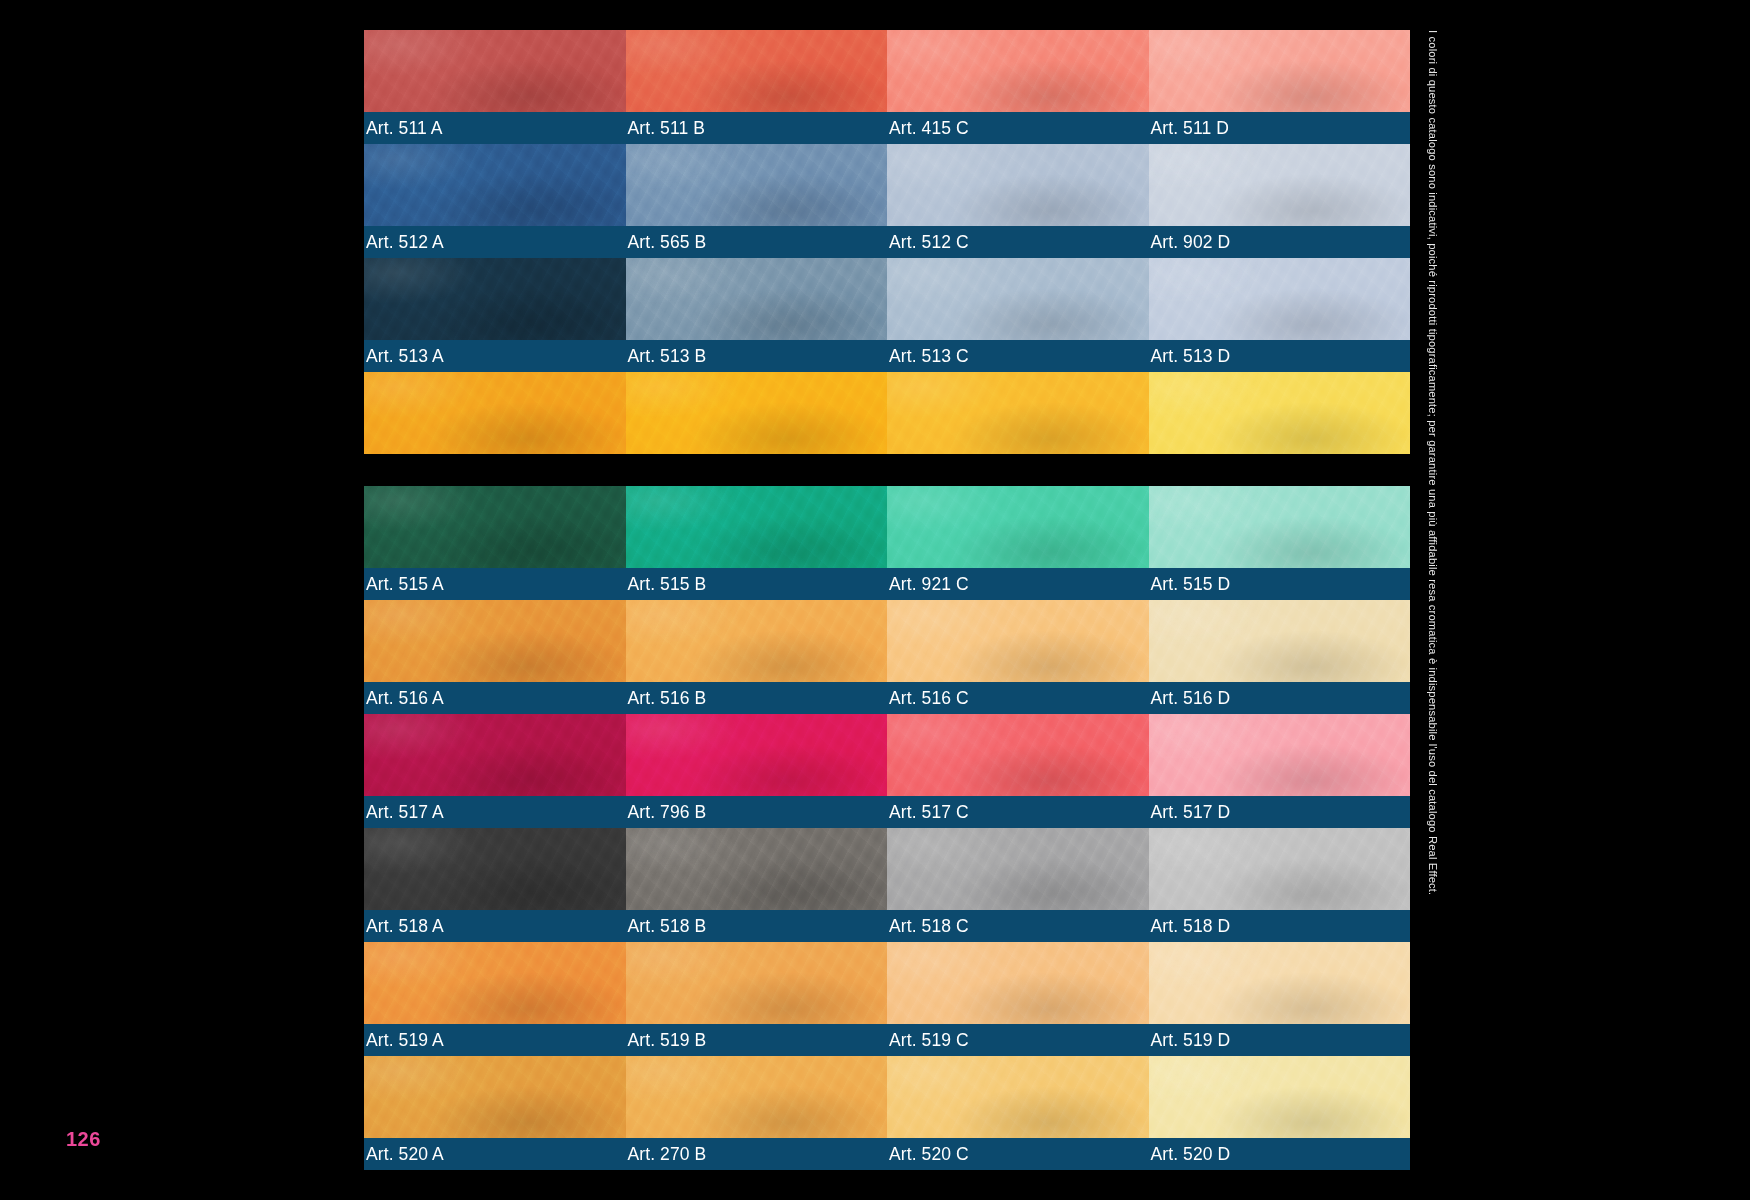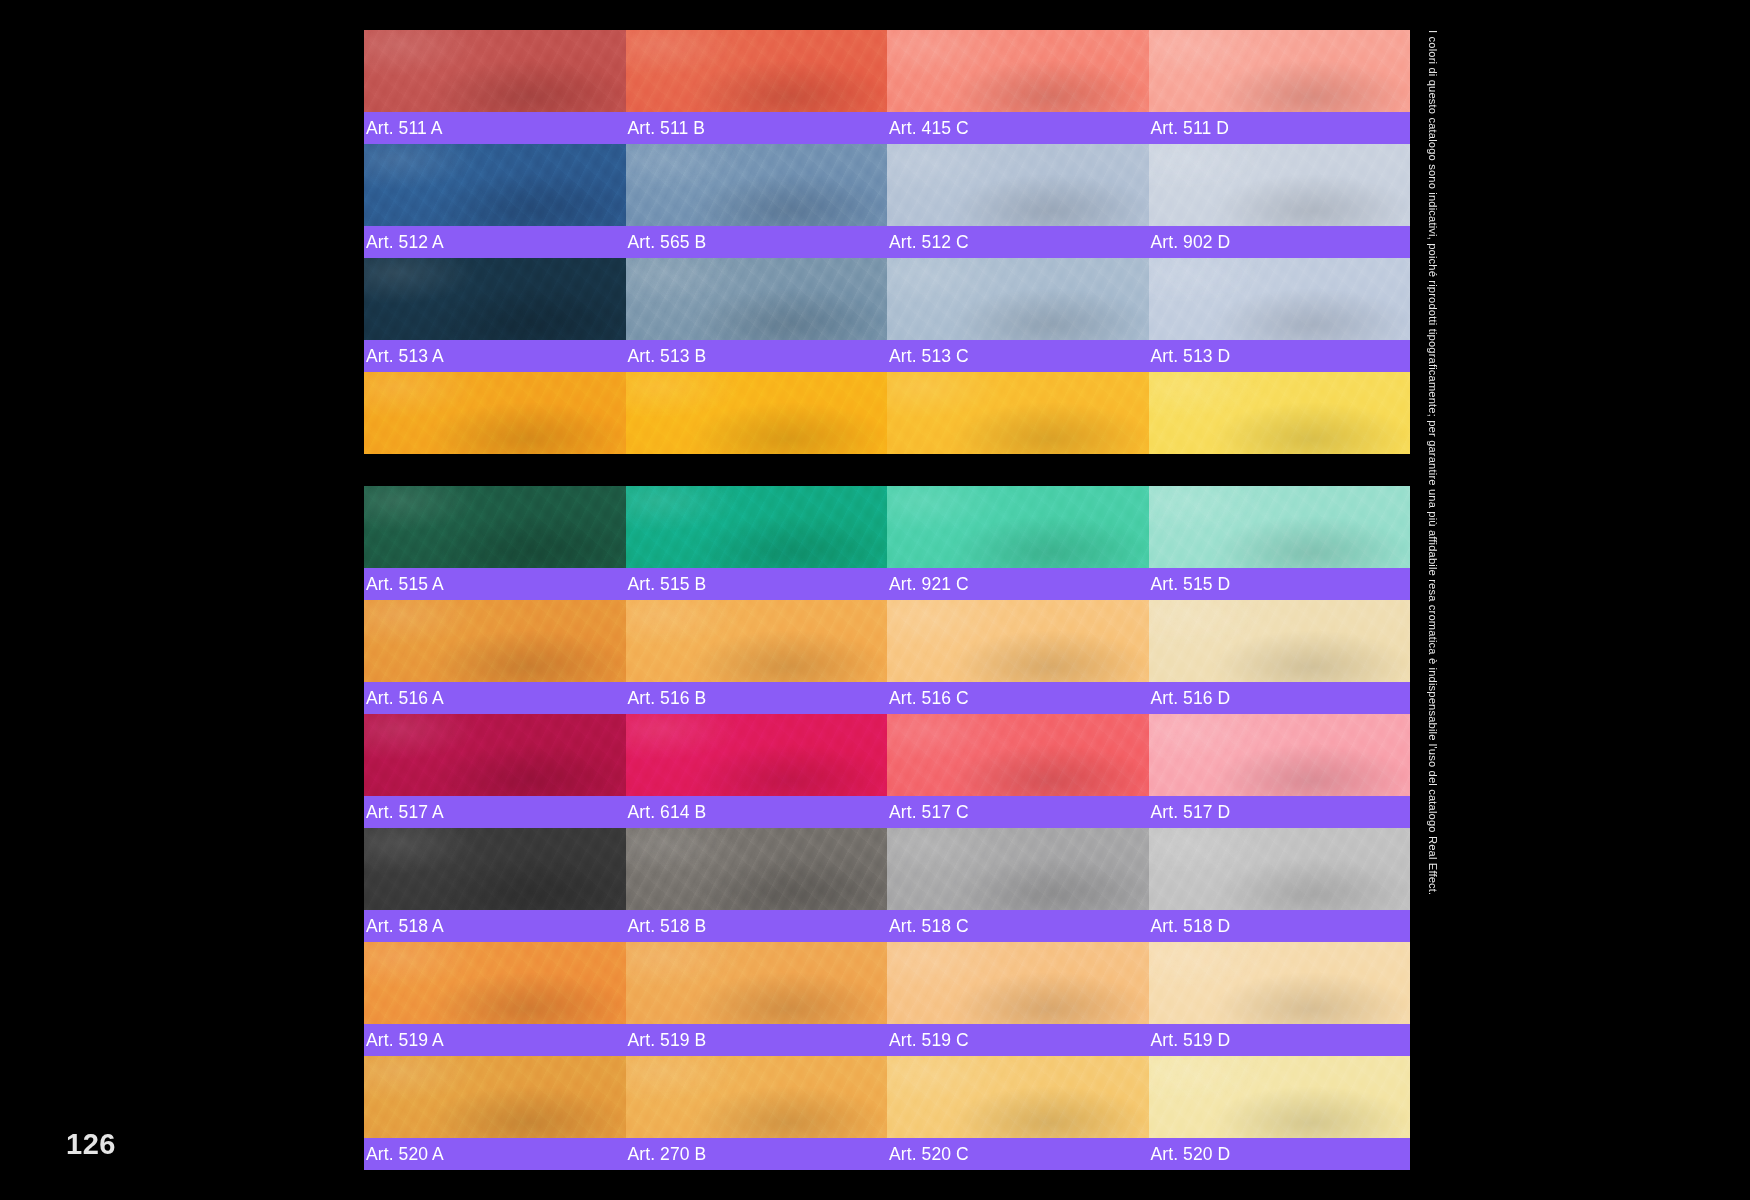--- a/index.html
+++ b/index.html
@@ -76,40 +76,40 @@
     background:
       radial-gradient(ellipse 45% 55% at 12% 18%, rgba(255,255,255,0.10), rgba(255,255,255,0) 70%),
       radial-gradient(ellipse 55% 65% at 62% 82%, rgba(0,0,0,0.12), rgba(0,0,0,0) 70%);
     pointer-events: none;
   }
   .labels {
     position: relative;
     display: flex;
     width: 100%;
     height: 32px;
-    background: #8b5cf6;
+    background: #0c4a6e;
   }
   .label {
     flex: 1 1 25%;
     color: #ffffff;
     font-size: 17.5px;
     line-height: 32px;
     letter-spacing: 0.1px;
     padding-left: 2px;
     white-space: nowrap;
     font-family: "Liberation Sans", sans-serif;
   }
 
   
   #page-number {
     position: absolute;
     left: 66px;
     top: 1128px;
-    color: #e5e5e5;
-    font-size: 29px;
+    color: #ec4899;
+    font-size: 20px;
     font-weight: bold;
     letter-spacing: 0.5px;
     font-family: "Liberation Sans", sans-serif;
   }
 
   
   #disclaimer {
     position: absolute;
     left: 1408px;
     top: 30px;
@@ -217,21 +217,21 @@
       </div>
       <div class="row">
         <div class="swatches">
           <div class="swatch" style="background: rgb(180, 21, 74);"></div>
           <div class="swatch" style="background: rgb(224, 27, 93);"></div>
           <div class="swatch" style="background: rgb(244, 104, 110);"></div>
           <div class="swatch" style="background: rgb(249, 168, 178);"></div>
         </div>
         <div class="labels">
           <div class="label">Art. 517 A</div>
-          <div class="label">Art. 614 B</div>
+          <div class="label">Art. 796 B</div>
           <div class="label">Art. 517 C</div>
           <div class="label">Art. 517 D</div>
         </div>
       </div>
       <div class="row">
         <div class="swatches">
           <div class="swatch" style="background: rgb(58, 58, 58);"></div>
           <div class="swatch" style="background: rgb(119, 115, 110);"></div>
           <div class="swatch" style="background: rgb(169, 169, 170);"></div>
           <div class="swatch" style="background: rgb(196, 196, 196);"></div>

